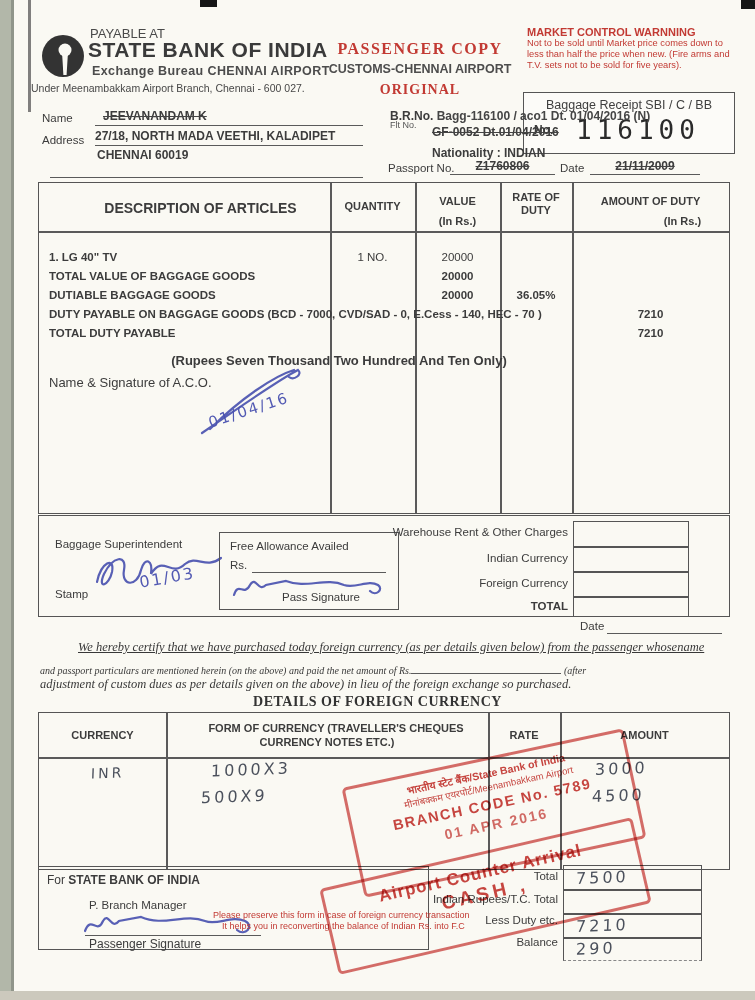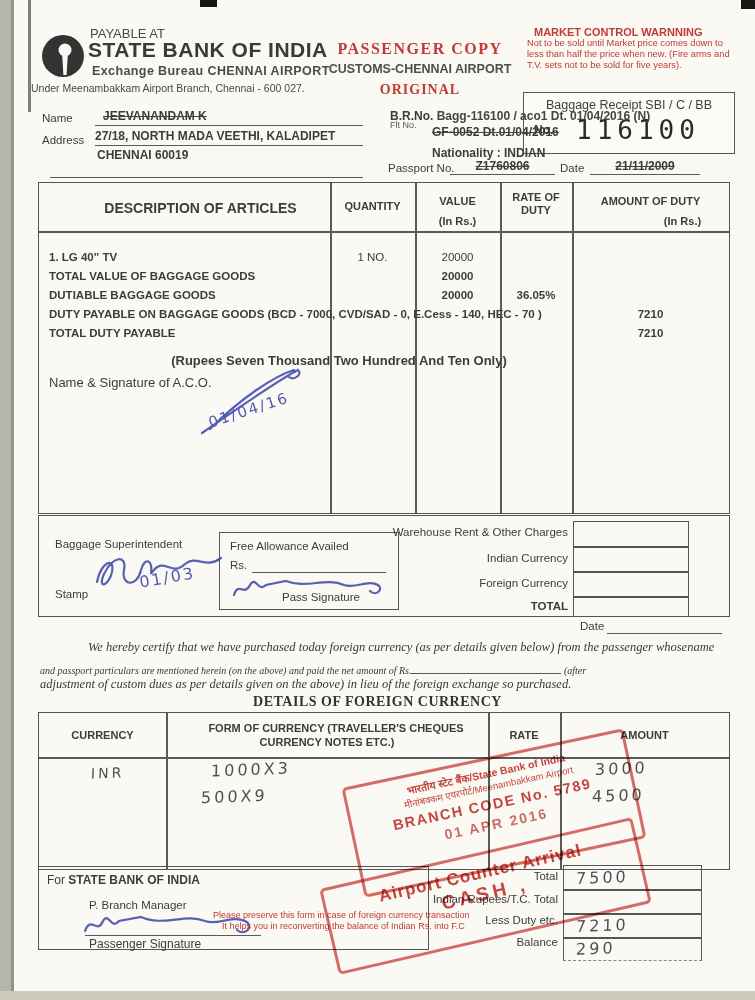--- a/index.html
+++ b/index.html
@@ -44,21 +44,21 @@
   </div>
   <div class="a" style="left:90px;top:26px;font-size:13px;color:#4a4a4a;">PAYABLE AT</div>
   <div class="a b" style="left:88px;top:38px;font-size:21px;letter-spacing:.5px;color:#3a3a3a;">STATE BANK OF INDIA</div>
   <div class="a b" style="left:92px;top:64px;font-size:12.5px;color:#4c4c4c;letter-spacing:.4px;">Exchange Bureau CHENNAI AIRPORT</div>
   <div class="a" style="left:31px;top:82px;font-size:10.5px;color:#474747;">Under Meenambakkam Airport Branch, Chennai - 600 027.</div>
 
   <div class="a b ser red" style="left:320px;top:40px;width:200px;text-align:center;font-size:16px;letter-spacing:1.5px;">PASSENGER COPY</div>
   <div class="a b" style="left:320px;top:62px;width:200px;text-align:center;font-size:12.5px;color:#4d4d4d;">CUSTOMS-CHENNAI AIRPORT</div>
   <div class="a b ser red" style="left:320px;top:82px;width:200px;text-align:center;font-size:14px;letter-spacing:1px;">ORIGINAL</div>
 
-  <div class="a b red" style="left:527px;top:26px;font-size:11px;margin-left:7px;">MARKET CONTROL WARNNING</div>
+  <div class="a b red" style="left:527px;top:26px;font-size:11px;">MARKET CONTROL WARNNING</div>
   <div class="a red" style="left:527px;top:38px;width:208px;font-size:9.3px;line-height:11px;">Not to be sold until Market price comes down to less than half the price when new. (Fire arms and T.V. sets not to be sold for five years).</div>
 
   <div class="a box" style="left:523px;top:92px;width:210px;height:60px;background:rgba(255,255,255,.4);">
     <div style="text-align:center;font-size:12.5px;color:#3e3e3e;margin-top:5px;">Baggage Receipt SBI / C / BB</div>
     <span class="b" style="position:absolute;left:10px;top:30px;font-size:12px;">No.</span>
     <span style="position:absolute;left:52px;top:22px;font-family:'DejaVu Sans Mono',monospace;font-size:26px;letter-spacing:5px;color:#2b2b2b;">116100</span>
   </div>
 
   <div class="a lbl" style="left:42px;top:112px;">Name</div>
   <div class="a u" style="left:95px;top:106px;width:268px;height:19px;">
@@ -154,21 +154,21 @@
     <div class="a lbl" style="left:300px;top:61px;width:229px;text-align:right;">Foreign Currency</div>
     <div class="a lbl b" style="left:300px;top:84px;width:229px;text-align:right;">TOTAL</div>
     <div class="a box" style="left:534px;top:5px;width:114px;height:25px;"></div>
     <div class="a box" style="left:534px;top:30px;width:114px;height:25px;"></div>
     <div class="a box" style="left:534px;top:55px;width:114px;height:25px;"></div>
     <div class="a box" style="left:534px;top:80px;width:114px;height:19px;"></div>
   </div>
 
   <div class="a lbl" style="left:580px;top:620px;">Date</div>
   <div class="a u" style="left:607px;top:620px;width:115px;height:13px;"></div>
-  <div class="a ser" style="left:88px;top:640px;width:640px;font-size:12.5px;font-style:italic;color:#383838;">We hereby certify that we have purchased today foreign currency (as per details given below) from the passenger whosename</div>
+  <div class="a ser" style="left:78px;top:640px;width:640px;font-size:12.5px;font-style:italic;color:#383838;text-decoration:underline;">We hereby certify that we have purchased today foreign currency (as per details given below) from the passenger whosename</div>
   <div class="a ser" style="left:40px;top:661px;width:690px;font-size:10px;font-style:italic;color:#383838;">
     <span>and passport particulars are mentioned herein (on the above) and paid the net amount of Rs.</span><span class="u" style="display:inline-block;width:150px;height:12px;"></span>
     <span>(after</span>
   </div>
   <div class="a ser" style="left:40px;top:677px;width:690px;font-size:12.5px;font-style:italic;color:#383838;">adjustment of custom dues as per details given on the above) in lieu of the foreign exchange so purchased.</div>
 
   <div class="a b ser" style="left:0;top:694px;width:755px;text-align:center;font-size:14px;letter-spacing:.5px;color:#333;">DETAILS OF FOREIGN CURRENCY</div>
 
   <div class="a box" style="left:38px;top:712px;width:690px;height:156px;">
     <div class="vline" style="left:127px;top:0;height:156px;"></div>

